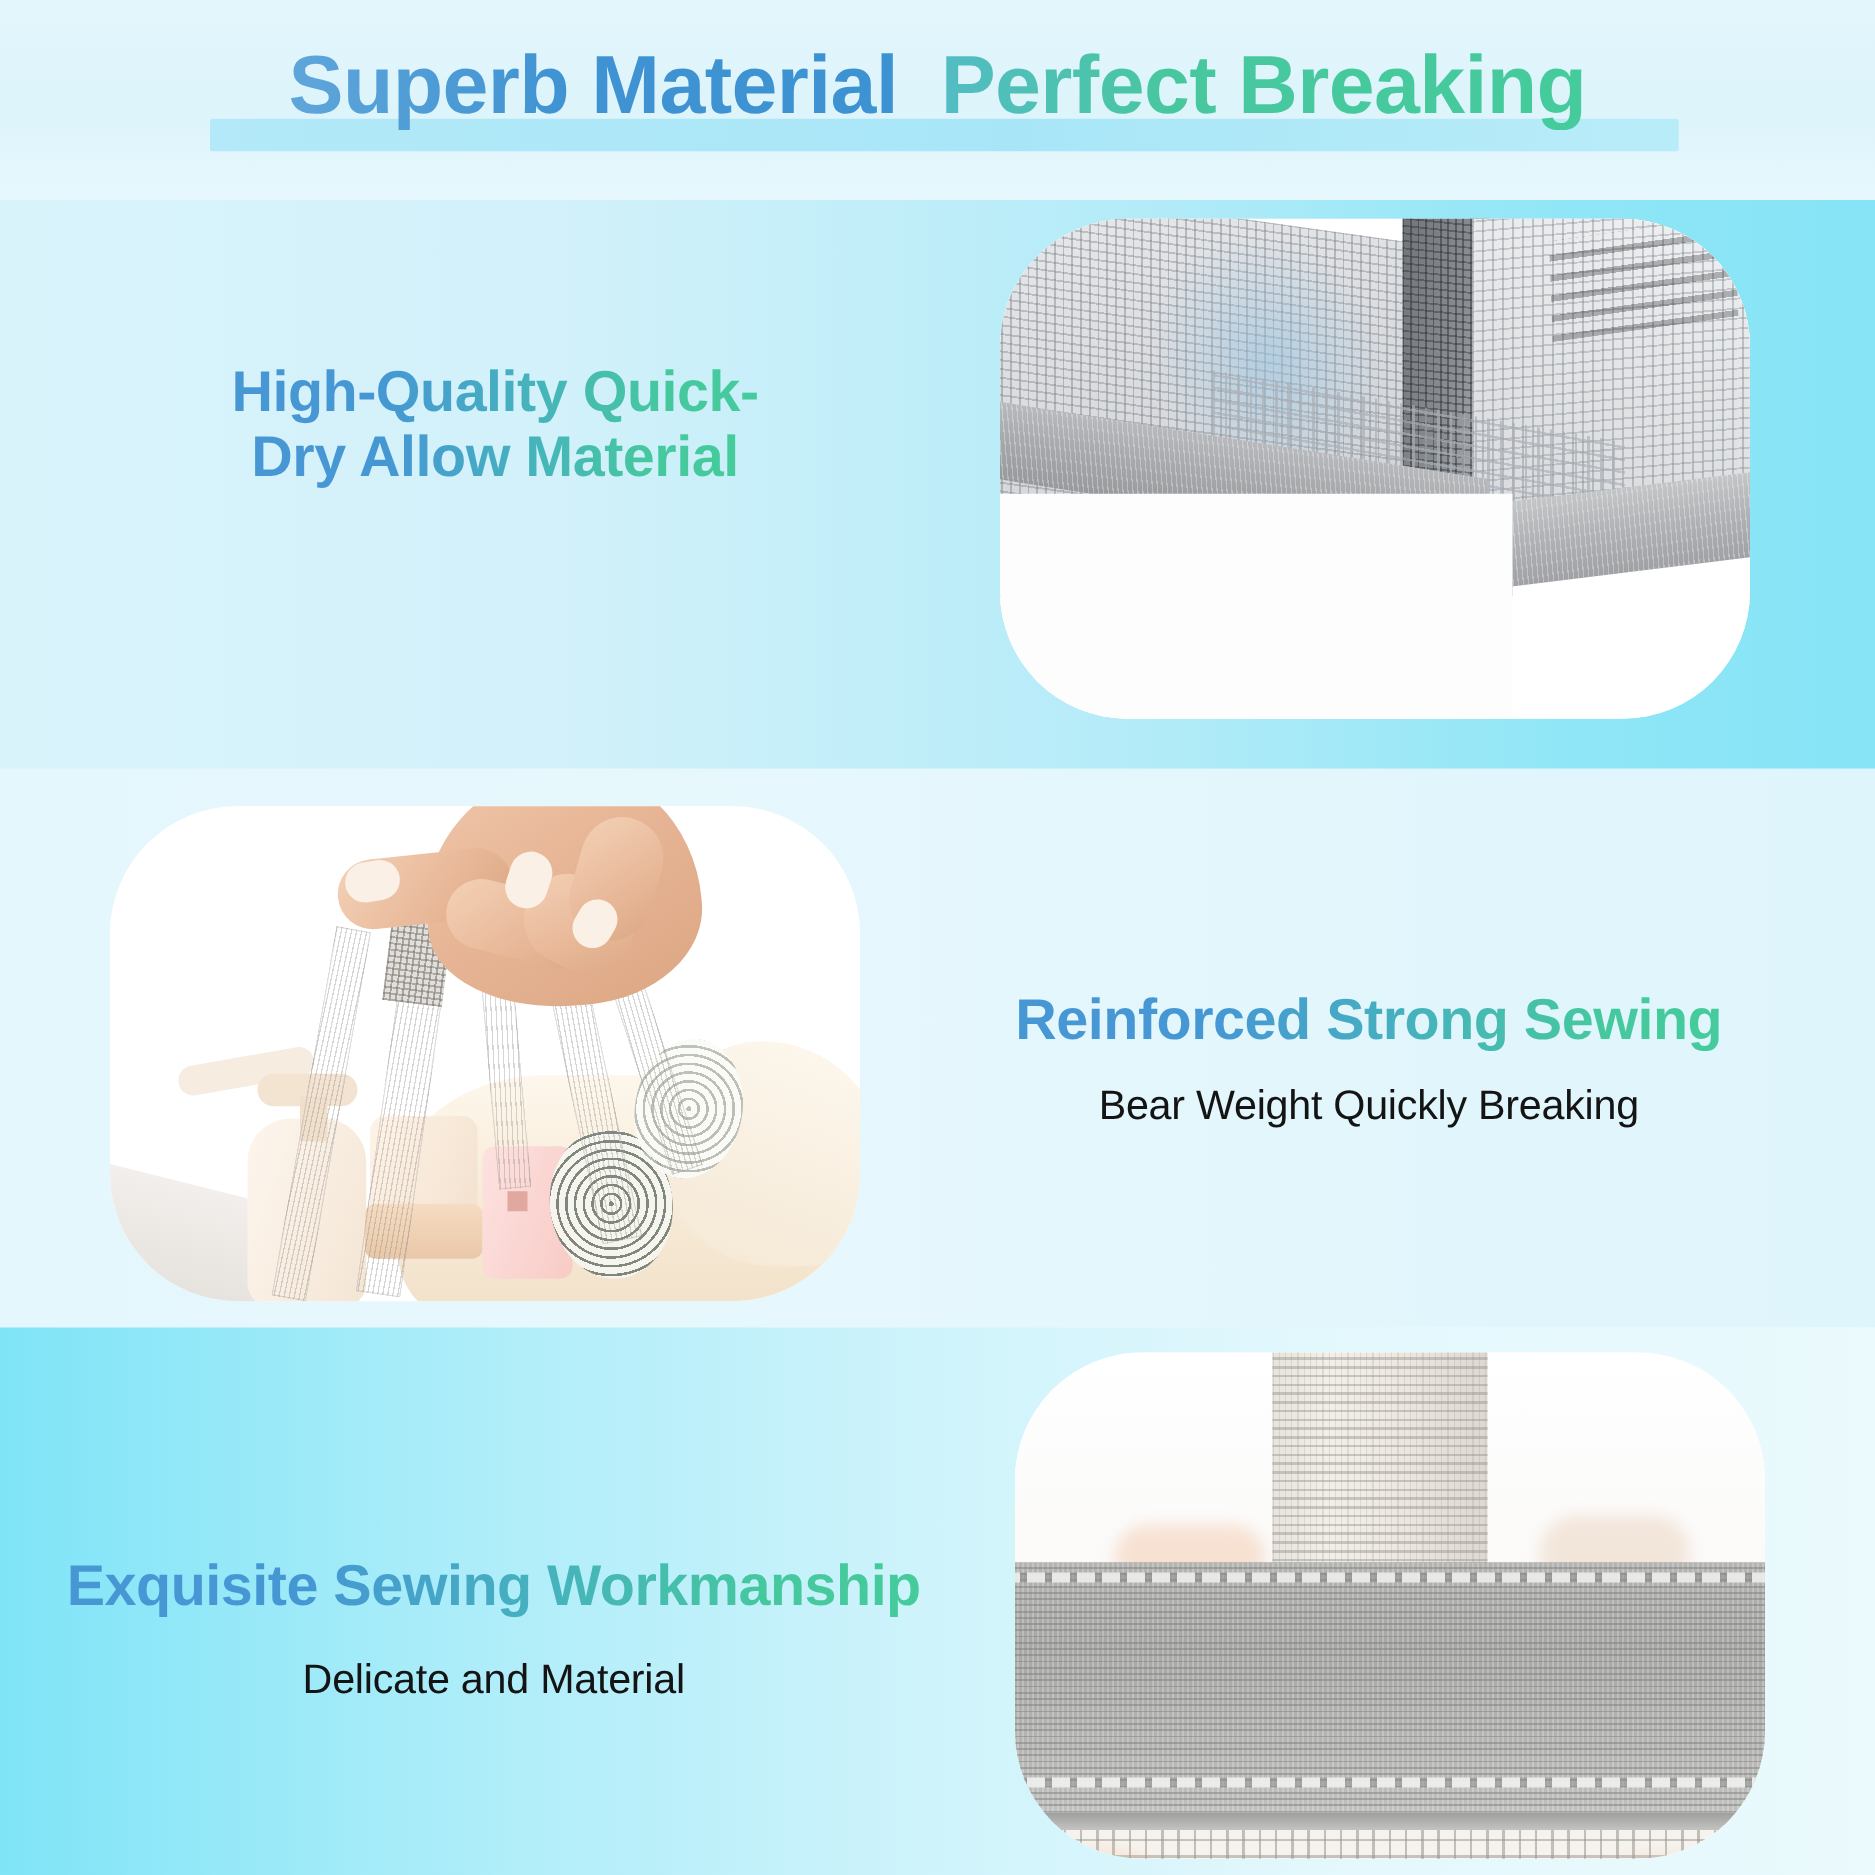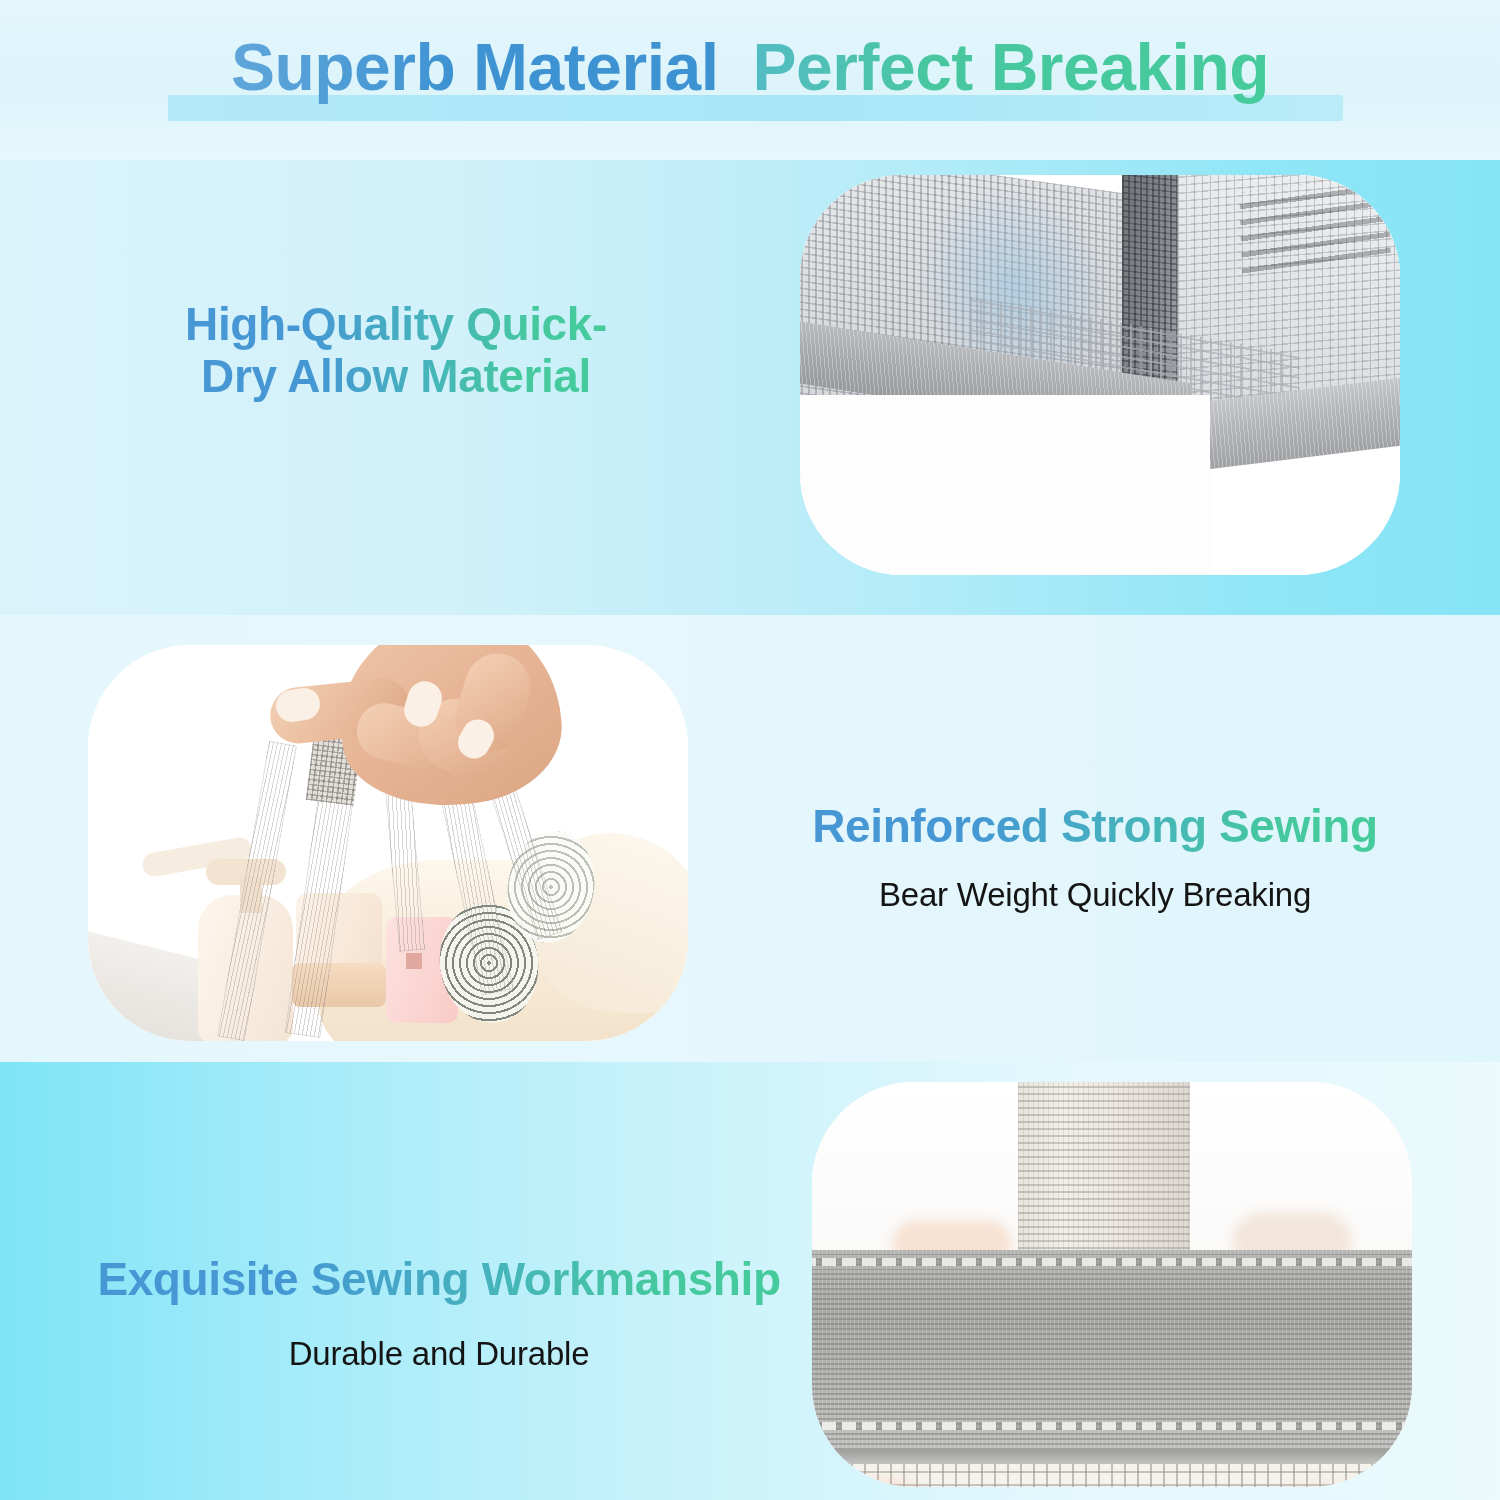--- a/index.html
+++ b/index.html
@@ -85,21 +85,21 @@
     background: linear-gradient(to right, #7fe4f7 0%, #a8ecf9 22%, #cdf3fb 48%, #e4f8fd 72%, #eafafd 100%);
   }
 
   
   .textblock { position: absolute; }
   .feature-title {
     font-size: 46px;
     font-weight: bold;
     line-height: 1.14;
     letter-spacing: -0.4px;
-    margin: 15px;
+    margin: 4px;
   }
   .feature-title .g {
     background: linear-gradient(to right, #4897d5 0%, #4597d4 28%, #46b4bb 58%, #46c89e 82%, #45cb9c 100%);
     -webkit-background-clip: text;
     background-clip: text;
     color: transparent;
   }
   .feature-sub {
     font-size: 33px;
     font-weight: normal;
@@ -108,21 +108,21 @@
     letter-spacing: -0.2px;
     font-stretch: condensed;
   }
 
   #t1 { left: 26px; top: 283px; width: 740px; text-align: center; }
   #t1 .feature-sub { margin-top: 34px; }
 
   #t2 { left: 700px; top: 785px; width: 790px; text-align: center; }
   #t2 .feature-sub { margin-top: 24px; }
 
-  #t3 { left: 0px; top: 1238px; width: 790px; text-align: center; padding-left: 44px; }
+  #t3 { left: 0px; top: 1238px; width: 790px; text-align: center; }
   #t3 .feature-sub { margin-top: 30px; }
 
   
   .photo {
     position: absolute;
     border-radius: 102px;
     overflow: hidden;
     background: #fff;
   }
   #photo1 { left: 800px; top: 175px; width: 600px; height: 400px; }
@@ -466,21 +466,21 @@
     </div>
     <div class="feature-sub">Bear Weight Quickly Breaking</div>
   </div>
 
   <div class="panel" id="panel3"></div>
 
   <div class="textblock" id="t3">
     <div class="feature-title">
       <span class="g">Exquisite Sewing Workmanship</span>
     </div>
-    <div class="feature-sub">Durable and Durable</div>
+    <div class="feature-sub">Delicate and Material</div>
   </div>
 
   <div class="photo" id="photo3">
     <div class="ph-inner">
       <div class="p3-bg"></div>
       <div class="p3-white-top"></div>
       <div class="p3-blurA"></div>
       <div class="p3-blurB"></div>
       <div class="p3-vstrap">
         <div class="p3-vstrap-tex"></div>

